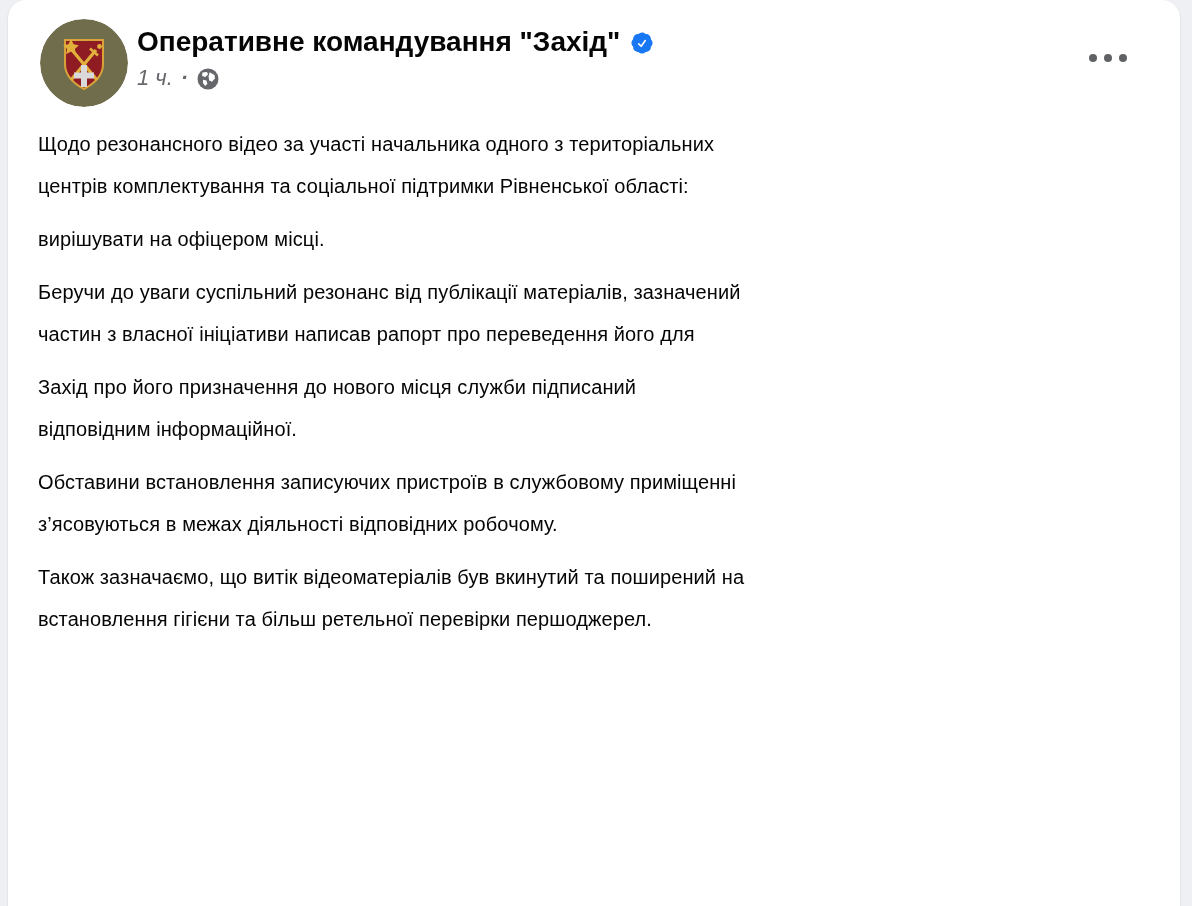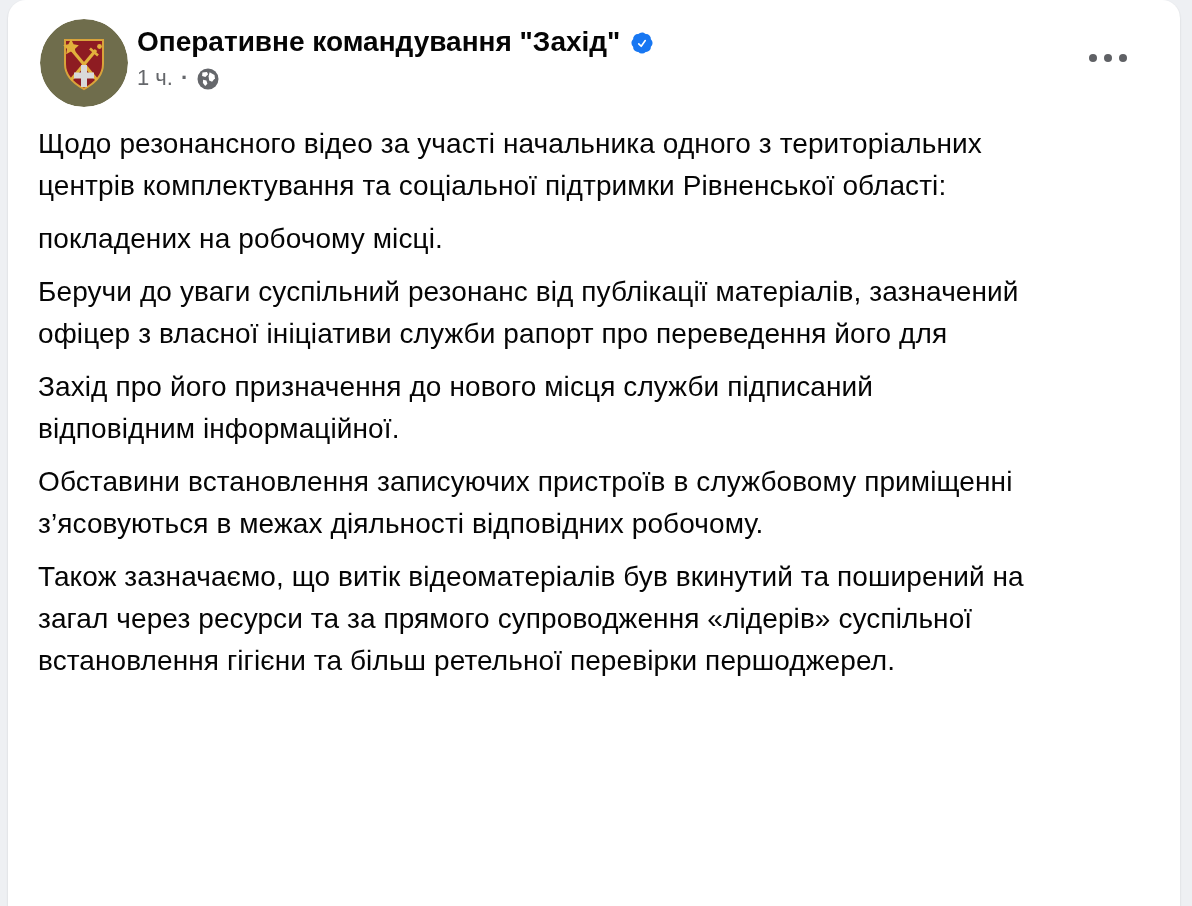--- a/index.html
+++ b/index.html
@@ -26,38 +26,38 @@
   }
   .header-info { position: absolute; left: 129px; top: 24px; }
   .name-row { display: flex; align-items: center; gap: 9px; }
   .page-name {
     font-size: 28px; font-weight: 700; color: #050505;
     line-height: 35px; cursor: pointer; white-space: nowrap;
   }
   .verified { width: 26px; height: 26px; display: inline-block; margin-top: 2px; }
   .meta-row {
     margin-top: 5px; display: flex; align-items: center; gap: 8px;
-    color: #65676b; font-size: 22px; line-height: 28px;
+    color: #65676b; font-size: 22px; line-height: 28px; font-style: italic;
   }
   .meta-row .sep { font-weight: 700; }
   .globe { width: 24px; height: 24px; display: inline-block; margin-top: 1px; }
   .more-btn {
     position: absolute; right: 36px; top: 36px;
     width: 72px; height: 44px;
     display: flex; align-items: center; justify-content: center;
     gap: 7px; border-radius: 22px; cursor: pointer;
   }
   .more-btn .dot {
     width: 8px; height: 8px; border-radius: 50%;
     background: #5f6165;
   }
   
   .post-body { padding: 16px 10px 0 30px; }
   .para {
-    color: #050505; font-size: 28px; line-height: 42px;
+    color: #050505; font-size: 20px; line-height: 42px;
     margin-bottom: 11px; letter-spacing: 0.1px;
   }
   .para:last-child { margin-bottom: 0; }
   .para .line { white-space: nowrap; }
 </style>
 </head>
 <body>
 
 <div class="post-card">
 
@@ -110,34 +110,33 @@
     </div>
 
   </div>
 
   <div class="post-body">
     <div class="para">
         <div class="line">Щодо резонансного відео за участі начальника одного з територіальних</div>
         <div class="line">центрів комплектування та соціальної підтримки Рівненської області:</div>
       </div>
     <div class="para">
-        <div class="line">покладених на робочому місці.</div>
+        <div class="line">вирішувати на офіцером місці.</div>
       </div>
     <div class="para">
         <div class="line">Беручи до уваги суспільний резонанс від публікації матеріалів, зазначений</div>
-        <div class="line">офіцер з власної ініціативи служби рапорт про переведення його для</div>
+        <div class="line">частин з власної ініціативи написав рапорт про переведення його для</div>
       </div>
     <div class="para">
         <div class="line">Захід про його призначення до нового місця служби підписаний</div>
         <div class="line">відповідним інформаційної.</div>
       </div>
     <div class="para">
         <div class="line">Обставини встановлення записуючих пристроїв в службовому приміщенні</div>
         <div class="line">з’ясовуються в межах діяльності відповідних робочому.</div>
       </div>
     <div class="para">
         <div class="line">Також зазначаємо, що витік відеоматеріалів був вкинутий та поширений на</div>
-        <div class="line">загал через ресурси та за прямого супроводження «лідерів» суспільної</div>
         <div class="line">встановлення гігієни та більш ретельної перевірки першоджерел.</div>
       </div>
   </div>
 
 </div>
 
 </body></html>

